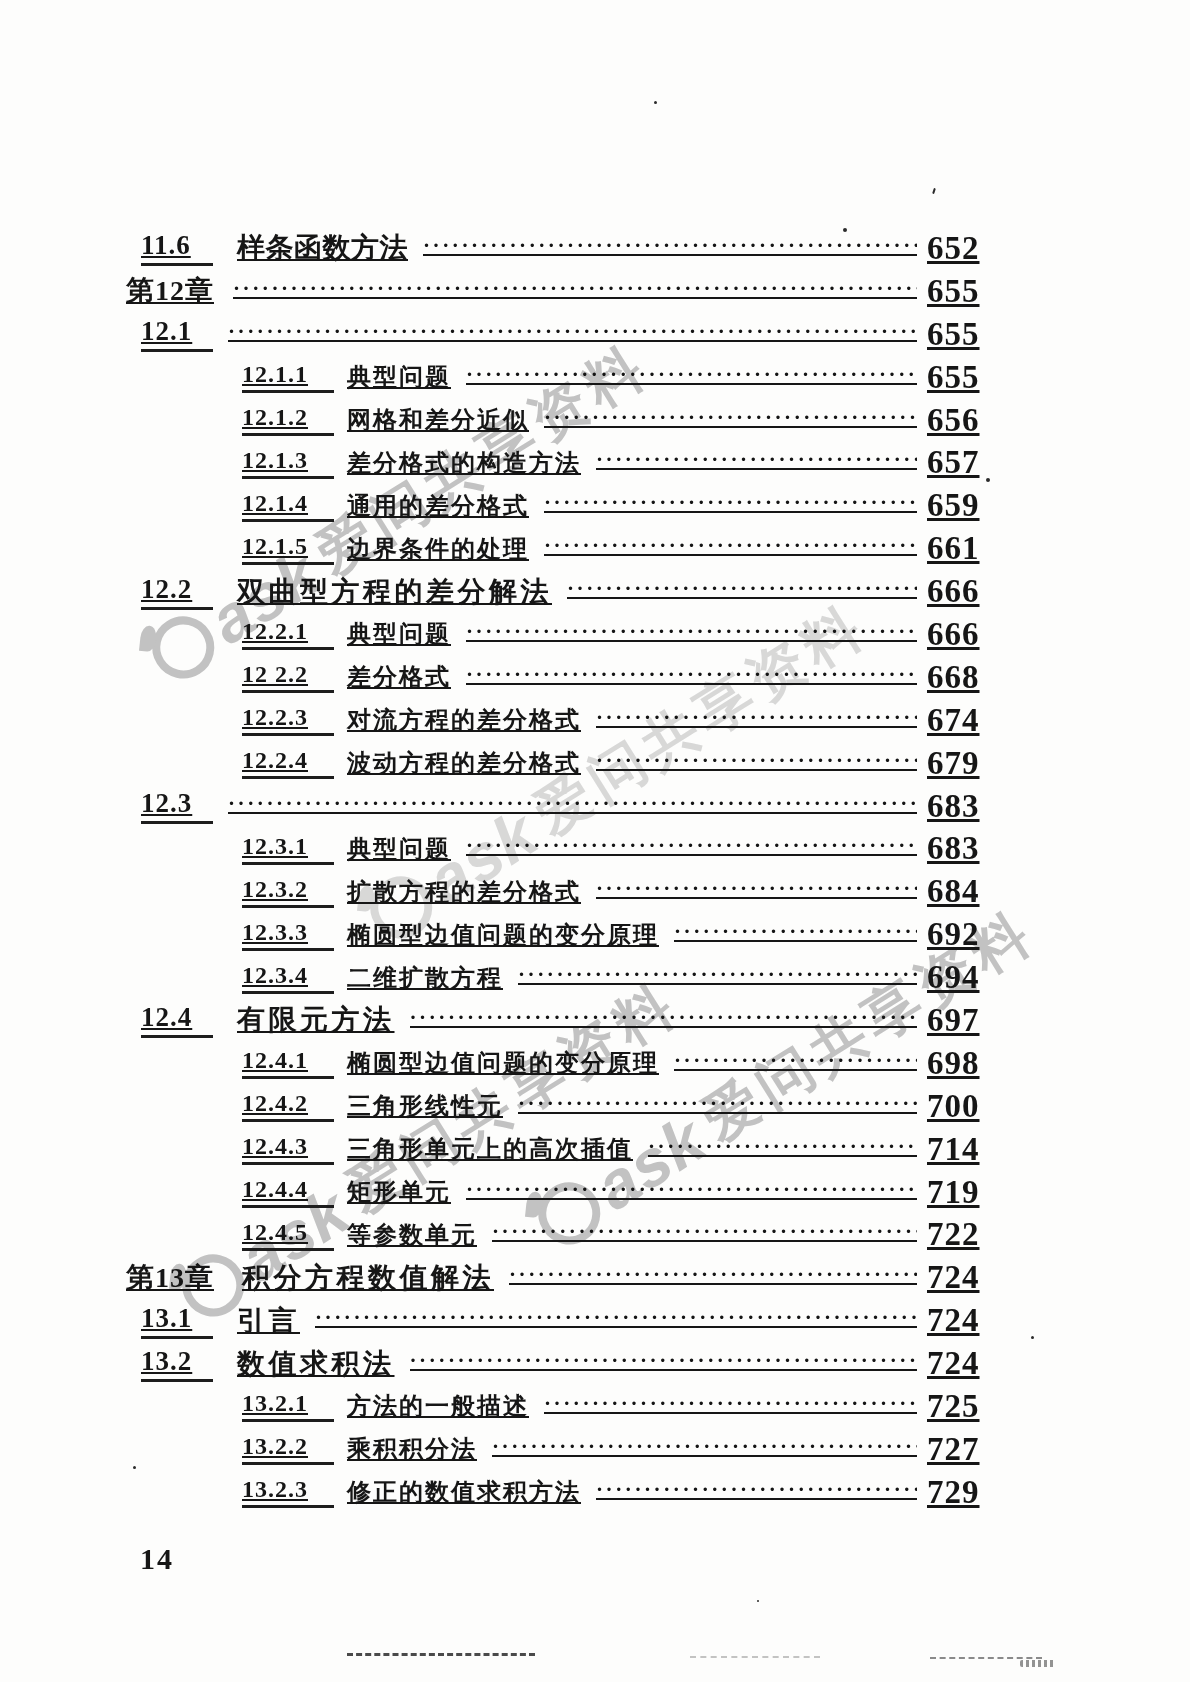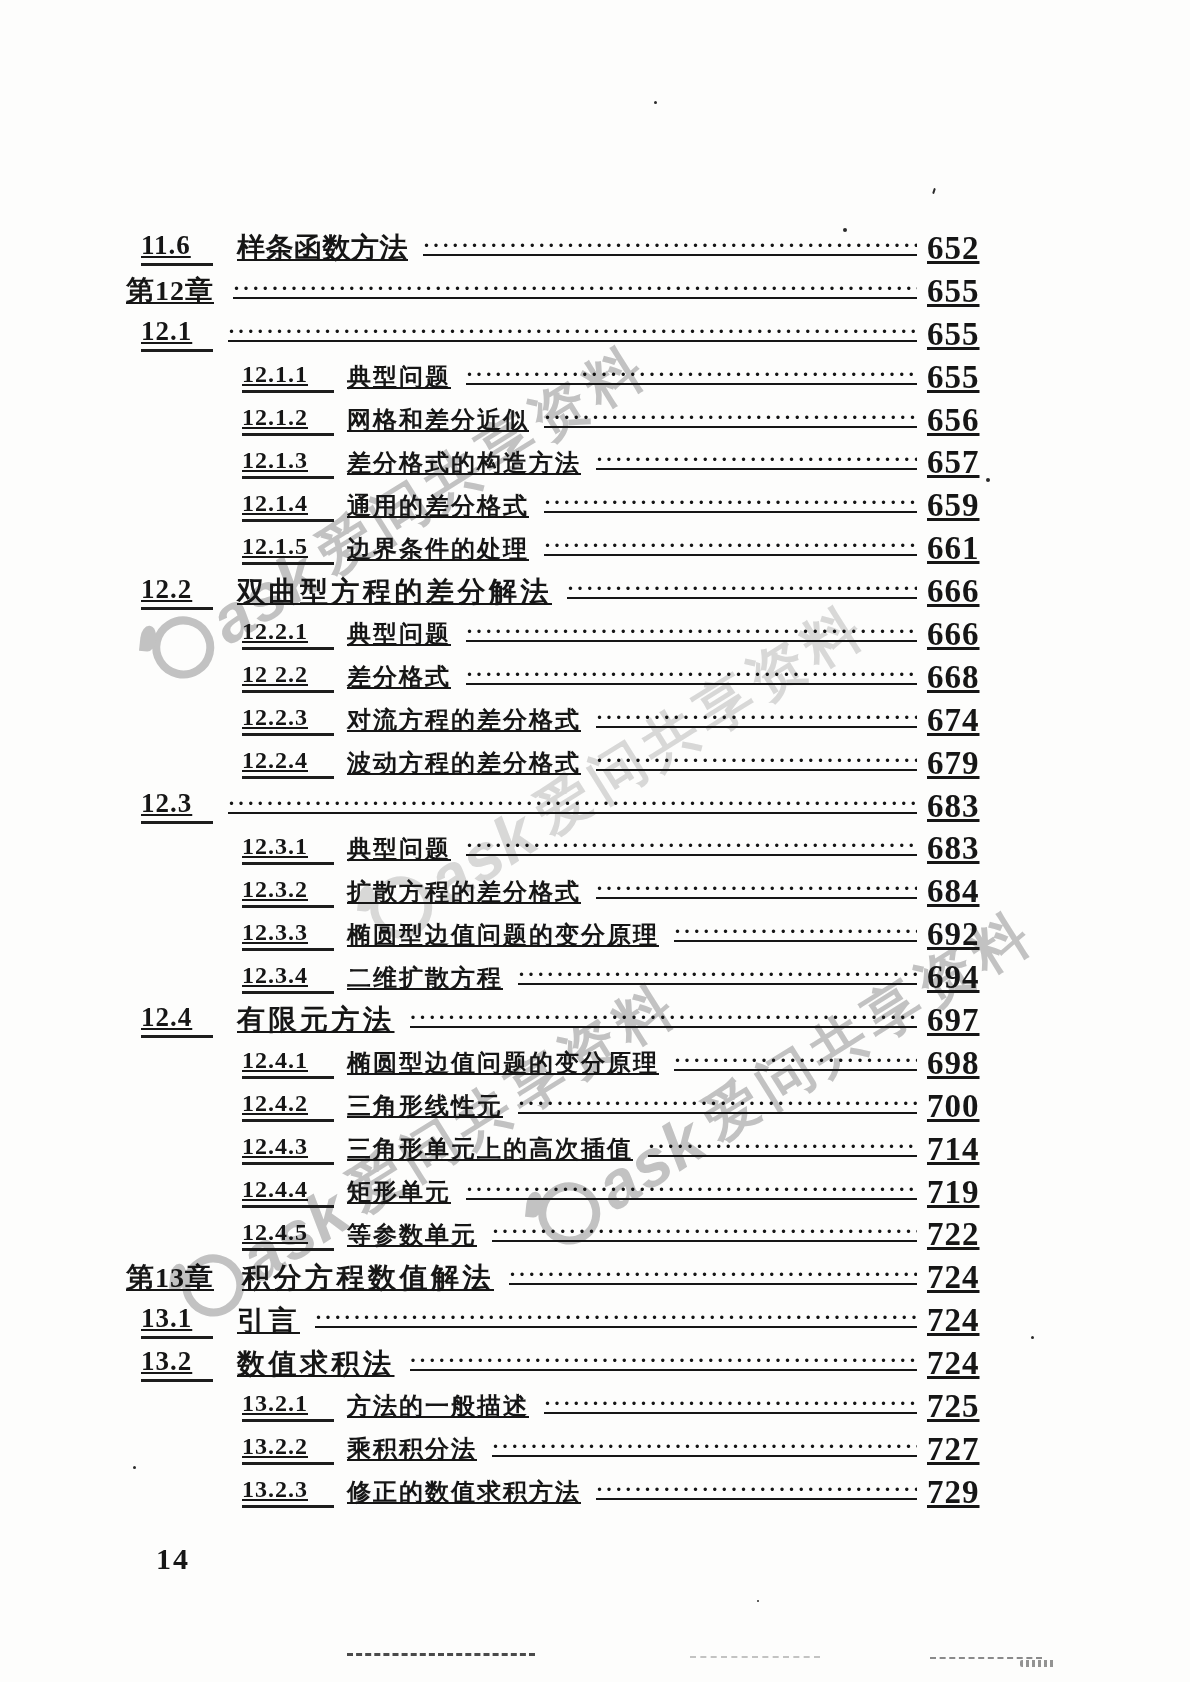--- a/index.html
+++ b/index.html
@@ -50,21 +50,21 @@
     margin-left:15px;margin-right:10px;
     font-size:21px;font-weight:700;letter-spacing:2.6px;color:#141414;
     transform:translateY(-3px);
   }
   .page{
     flex:0 0 auto;width:58px;text-align:left;
     font-size:33px;font-weight:700;letter-spacing:1px;
   }
   
   .folio{
-    position:absolute;z-index:2;left:156px;top:1542px;
+    position:absolute;z-index:2;left:140px;top:1542px;
     font-size:30px;font-weight:700;letter-spacing:2px;
   }
   
   .speck{position:absolute;z-index:2;background:#2b2b2b;border-radius:50%;}
   .dashline{position:absolute;z-index:2;border-top:3px dashed #4a4a4a;}
   .dashline.light{border-top:2px dashed #8a8a8a;}
   .smudge{
     position:absolute;z-index:2;height:7px;opacity:.55;border-radius:2px;
     background:repeating-linear-gradient(90deg,#3c3c3c 0 3px,transparent 3px 6px);
   }

